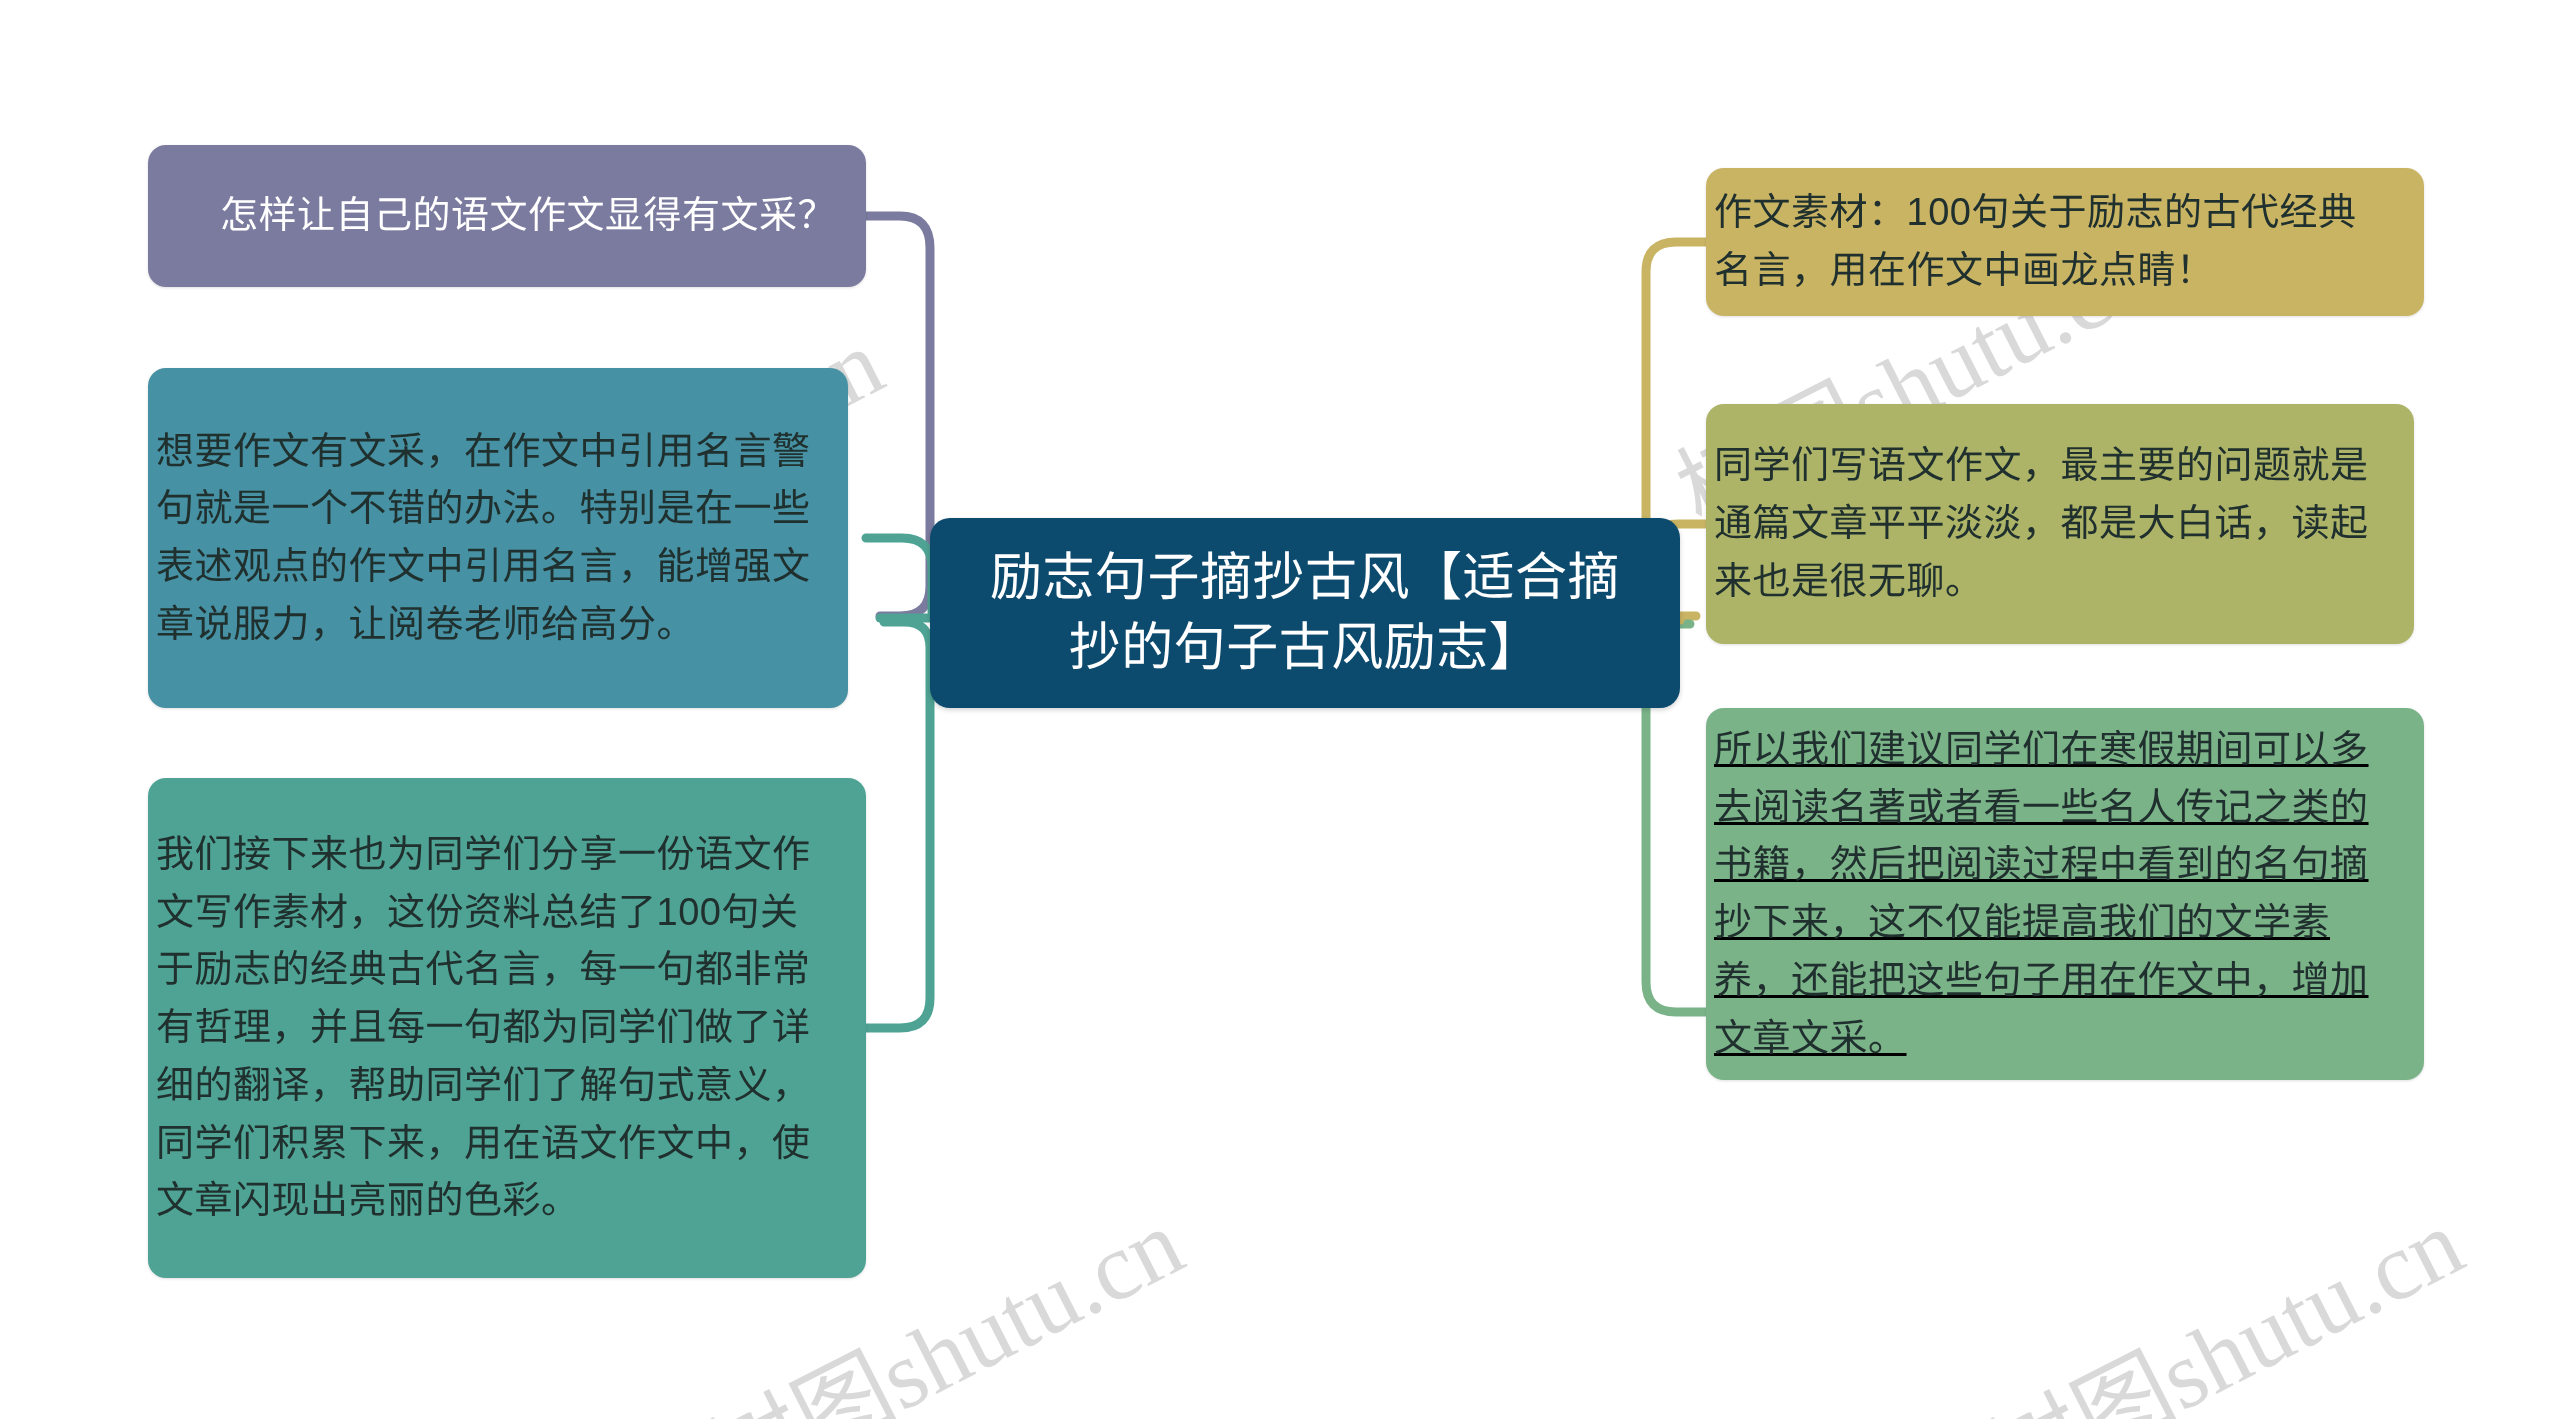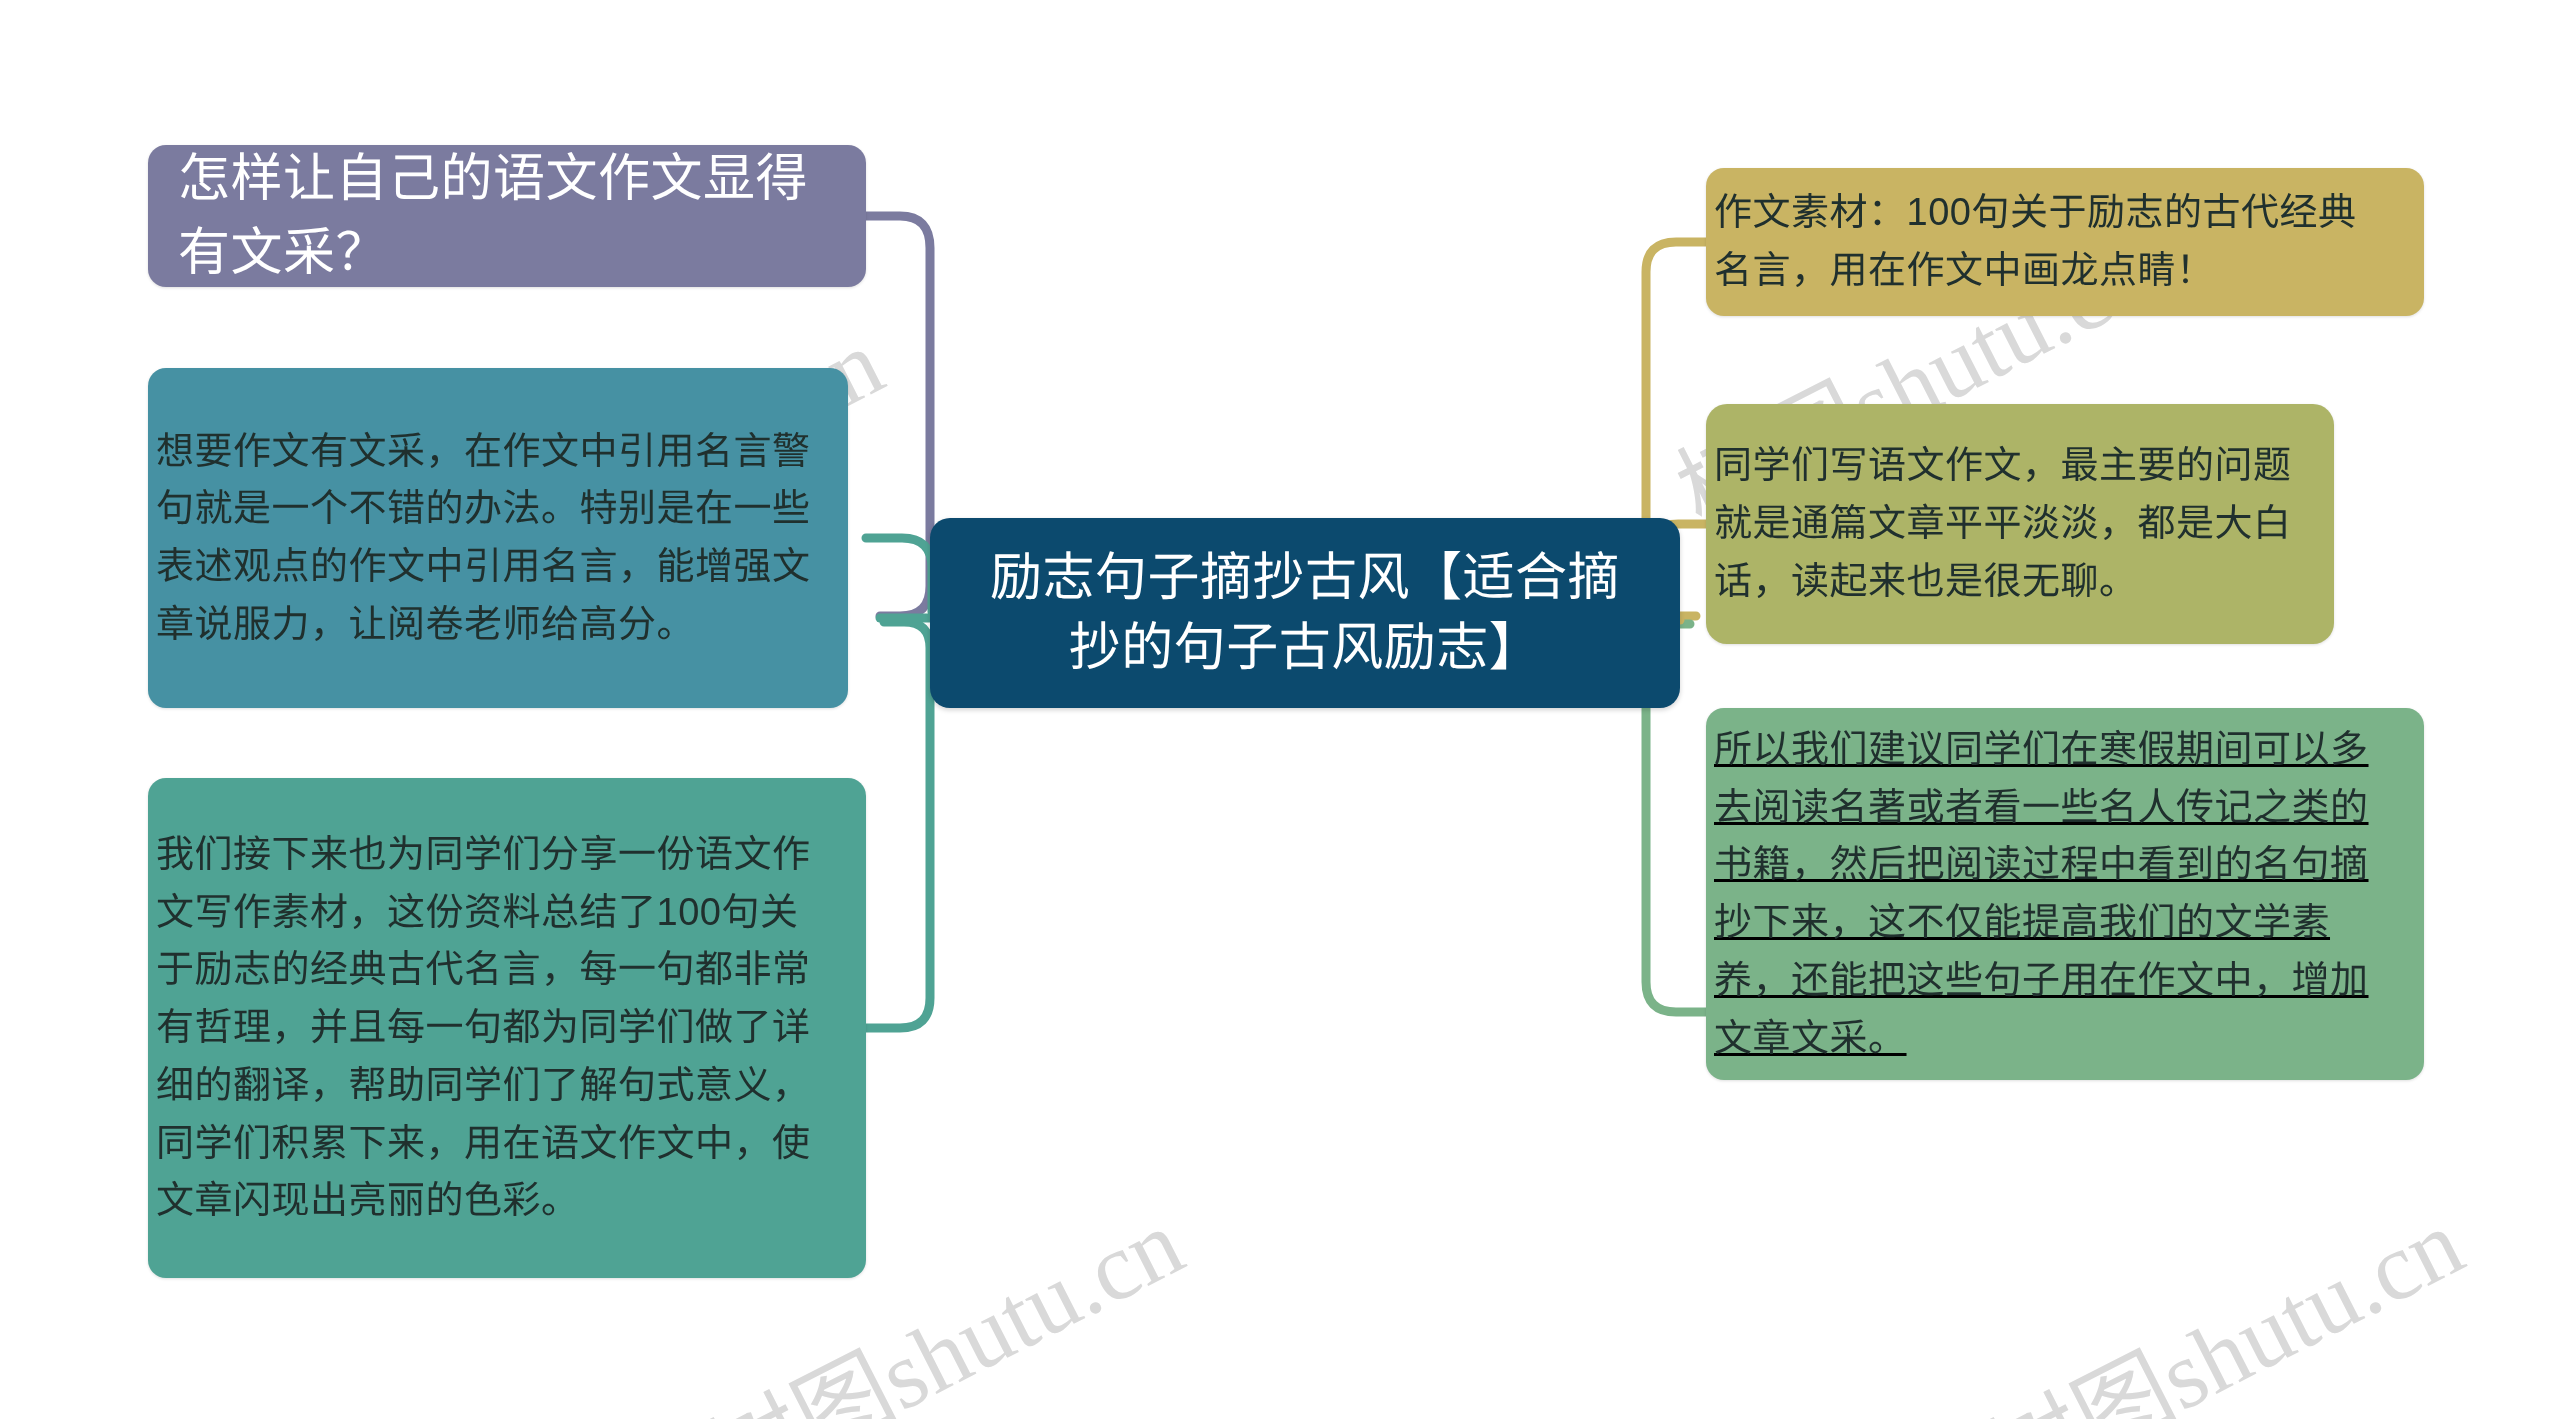--- a/index.html
+++ b/index.html
@@ -63,27 +63,27 @@
     background:#0c4a6e;border-radius:20px;
     justify-content:center;
     box-shadow:0 2px 5px rgba(0,0,0,.18);
   }
   #node-center .txt{
     color:#ffffff;font-size:52px;line-height:1.34;text-align:center;padding:18px 34px;
   }
 
   
   #node-l1{left:148px;top:145px;width:718px;height:142px;background:#7b7b9f;}
-  #node-l1 .txt{font-size:52px;line-height:1.42;}
+  #node-l1 .txt{font-size:38px;line-height:1.42;text-align:right;}
   #node-l2{left:148px;top:368px;width:700px;height:340px;background:#4691a3;}
   #node-l3{left:148px;top:778px;width:718px;height:500px;background:#4fa394;}
 
   
   #node-r1{left:1706px;top:168px;width:718px;height:148px;background:#c9b463;}
-  #node-r2{left:1706px;top:404px;width:628px;height:240px;background:#adb467;border-radius:21px;}
+  #node-r2{left:1706px;top:404px;width:708px;height:240px;background:#adb467;}
   #node-r3{left:1706px;top:708px;width:718px;height:372px;background:#7bb389;text-decoration:underline;}
 </style>
 </head>
 <body>
 
 <div id="canvas">
 
   <div class="wm wm-a">树图shutu.cn</div>
   <div class="wm wm-b">树图shutu.cn</div>
   <div class="wm wm-c">树图shutu.cn</div>

